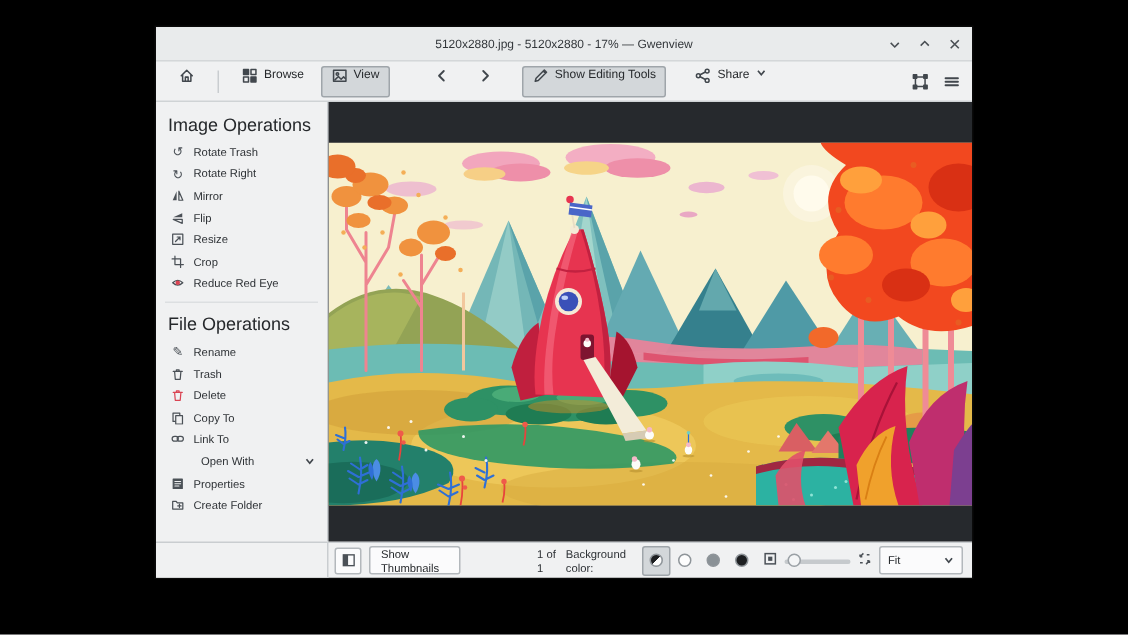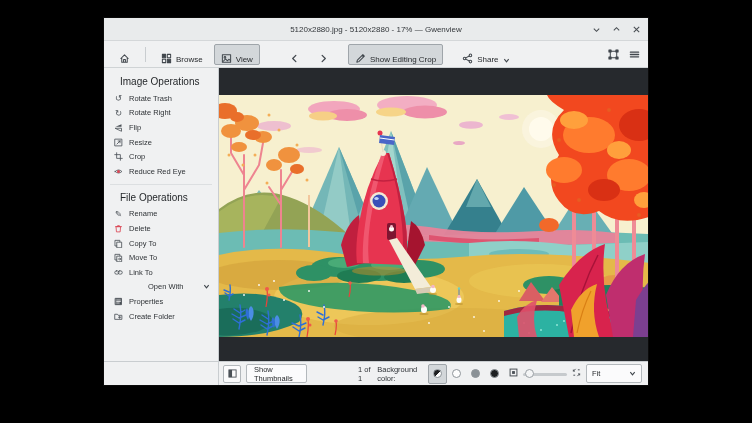--- a/index.html
+++ b/index.html
@@ -11,42 +11,42 @@
   .titlebar{height:22px;background:#e9ebec;border-bottom:1px solid #d4d7d9;display:flex;
             align-items:center;justify-content:center;position:relative;flex:none;}
   .title-text{font-size:8px;color:#33373b;}
   .win-controls{position:absolute;right:6px;top:0;height:100%;display:flex;align-items:center;gap:9px;}
   .wc{width:11px;height:11px;display:flex;align-items:center;justify-content:center;color:#4a4f54;}
   .wc svg{width:9px;height:9px;stroke:#4a4f54;stroke-width:1.2;fill:none;}
   
   .toolbar{height:26px;background:#f0f1f2;border-bottom:1px solid #cfd3d5;display:flex;
            align-items:center;padding:0 8px;gap:4px;flex:none;}
   .tb-sep{width:1px;height:15px;background:#c9cdd0;margin:0 4px;flex:none;}
-  .btn{display:flex;align-items:flex-end;gap:4px;height:19px;padding:0 6px;border-radius:2px;
+  .btn{display:flex;align-items:flex-start;gap:4px;height:19px;padding:0 6px;border-radius:2px;
        font-size:8px;color:#26292c;border:1px solid transparent;}
   .btn.pressed{background:#d3d7da;border-color:#9fa5aa;}
   .ico{display:inline-flex;align-items:center;justify-content:center;width:11px;height:11px;flex:none;}
   .ico svg{width:11px;height:11px;stroke:#41474d;fill:none;stroke-width:1.1;stroke-linecap:round;stroke-linejoin:round;}
   .nav-arrow svg{width:9px;height:9px;stroke-width:1.4;}
   .tb-right{margin-left:auto;display:flex;align-items:center;gap:10px;}
   .chev{display:inline-flex;} .chev svg{width:7px;height:7px;stroke:#41474d;fill:none;stroke-width:1.3;}
   
   .bodyrow{flex:1;display:flex;min-height:0;}
   .sidebar{width:114px;flex:none;background:#f0f1f2;border-right:1px solid #c9cdd0;
            display:flex;flex-direction:column;overflow:hidden;}
   .side-scroll{flex:1;padding-top:6px;}
-  .sec-header{font-size:10px;color:#25282b;padding:2px 0 4px 16px;}
+  .sec-header{font-size:12px;color:#25282b;padding:2px 0 4px 8px;}
   .op-row{display:flex;align-items:center;gap:5px;height:14.6px;padding-left:9px;font-size:7.5px;color:#2e3236;}
   .op-ico{width:11px;flex:none;display:inline-flex;align-items:center;justify-content:center;
           font-size:8.5px;color:#4b5157;}
   .op-ico svg{width:9px;height:9px;stroke:#4b5157;fill:none;stroke-width:1.1;stroke-linecap:round;stroke-linejoin:round;}
   .op-ico.red{color:#da4453;} .op-ico.red svg{stroke:#da4453;}
   .op-row .spacer{flex:1;}
   .side-divider{height:1px;background:#dcdfe1;margin:5px 6px;}
-  .openwith{padding-left:44px;padding-right:8px;}
+  .openwith{padding-left:30px;padding-right:8px;}
   
   .viewer{flex:1;position:relative;background:#26292d;overflow:hidden;}
   .artwork{position:absolute;left:0;top:27px;width:430px;height:242px;display:block;}
   
   .bottomrow{height:23px;flex:none;display:flex;border-top:1px solid #c9cdd0;background:#f0f1f2;}
   .statusbar{flex:1;display:flex;align-items:center;padding:0 4px;gap:5px;font-size:7.5px;color:#2e3236;}
   .sq-btn{width:16px;height:16px;border:1px solid #b3b8bc;border-radius:2px;background:#fbfbfc;
           display:flex;align-items:center;justify-content:center;flex:none;}
   .sq-btn svg{width:9px;height:9px;}
   .push-btn{height:17px;border:1px solid #b3b8bc;border-radius:2px;background:#fbfbfc;
@@ -143,21 +143,21 @@
             </svg>
           </span>
       </span>
       <span style="width:4px"></span>
       <span class="btn pressed">
         <span class="ico">
             <svg viewBox="0 0 12 12">
               <path d="M2,10 2.6,7.8 8.6,1.8 10.2,3.4 4.2,9.4 Z M7.8,2.6 9.4,4.2"></path>
             </svg>
           </span>
-        <span>Show Editing Crop</span>
+        <span>Show Editing Tools</span>
       </span>
       <span style="width:4px"></span>
       <span class="btn">
         <span class="ico">
             <svg viewBox="0 0 12 12">
               <circle cx="2.8" cy="6" r="1.4"></circle>
               <circle cx="9.2" cy="2.6" r="1.4"></circle>
               <circle cx="9.2" cy="9.4" r="1.4"></circle>
               <path d="M4.1,5.3 7.9,3.3 M4.1,6.7 7.9,8.7"></path>
             </svg>
@@ -198,20 +198,29 @@
             <span class="op-ico">↺</span>
             <span>Rotate Trash</span>
           </div>
           <div class="op-row">
             <span class="op-ico">↻</span>
             <span>Rotate Right</span>
           </div>
           <div class="op-row">
             <span class="op-ico">
                 <svg viewBox="0 0 12 12">
+                  <path d="M5,2 V10 L1.5,10 Z" fill="#4b5157" stroke="none"></path>
+                  <path d="M7,2 V10 L10.5,10 Z"></path>
+                </svg>
+              </span>
+            <span>Mirror</span>
+          </div>
+          <div class="op-row">
+            <span class="op-ico">
+                <svg viewBox="0 0 12 12">
                   <path d="M2,5 H10 L10,1.5 Z" fill="#4b5157" stroke="none"></path>
                   <path d="M2,7 H10 L10,10.5 Z"></path>
                 </svg>
               </span>
             <span>Flip</span>
           </div>
           <div class="op-row">
             <span class="op-ico">
                 <svg viewBox="0 0 12 12">
                   <rect x="1.5" y="1.5" width="9" height="9"></rect>
@@ -240,45 +249,43 @@
 
           <div class="side-divider"></div>
 
           <div class="sec-header">File Operations</div>
 
           <div class="op-row">
             <span class="op-ico">✎</span>
             <span>Rename</span>
           </div>
           <div class="op-row">
+            <span class="op-ico">
+                <svg viewBox="0 0 12 12">
+                  <path d="M3.2,3.5 H8.8 L8.2,10.5 H3.8 Z M2,3.5 H10 M4.8,3.5 V2.2 H7.2 V3.5"></path>
+                </svg>
+              </span>
+            <span>Trash</span>
+          </div>
+          <div class="op-row">
             <span class="op-ico red">
                 <svg viewBox="0 0 12 12">
                   <path d="M3.2,3.5 H8.8 L8.2,10.5 H3.8 Z M2,3.5 H10 M4.8,3.5 V2.2 H7.2 V3.5"></path>
                 </svg>
               </span>
             <span>Delete</span>
           </div>
           <div class="op-row">
             <span class="op-ico">
                 <svg viewBox="0 0 12 12">
                   <rect x="1.8" y="1.8" width="6" height="7.5"></rect>
                   <path d="M4.2,4.2 H10.2 V11.7 H4.2 Z" fill="#f0f1f2"></path>
                 </svg>
               </span>
             <span>Copy To</span>
-          </div>
-          <div class="op-row">
-            <span class="op-ico">
-                <svg viewBox="0 0 12 12">
-                  <rect x="1.8" y="1.8" width="6" height="7.5"></rect>
-                  <path d="M4.2,4.2 H10.2 V11.7 H4.2 Z" fill="#f0f1f2"></path>
-                  <path d="M5.8,8 H8.8 M8.8,8 7.6,6.9 M8.8,8 7.6,9.1"></path>
-                </svg>
-              </span>
-            <span>Move To</span>
           </div>
           <div class="op-row">
             <span class="op-ico">
                 <svg viewBox="0 0 12 12">
                   <rect x="1" y="3.8" width="5.5" height="4.4" rx="2.2"></rect>
                   <rect x="5.5" y="3.8" width="5.5" height="4.4" rx="2.2"></rect>
                 </svg>
               </span>
             <span>Link To</span>
           </div>

